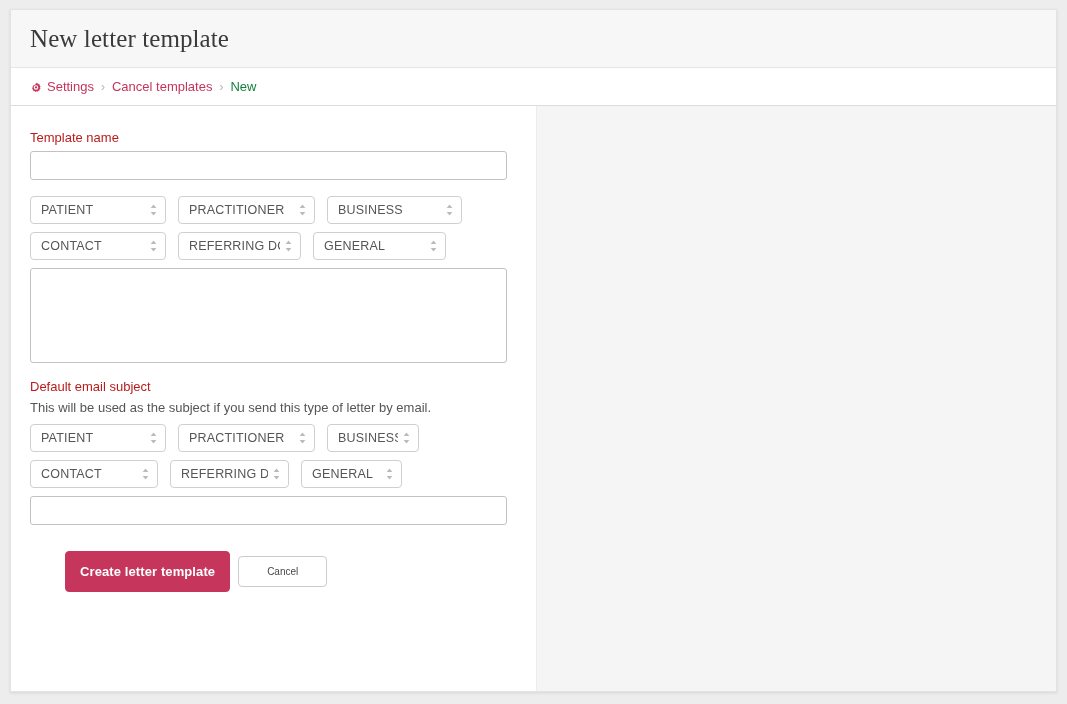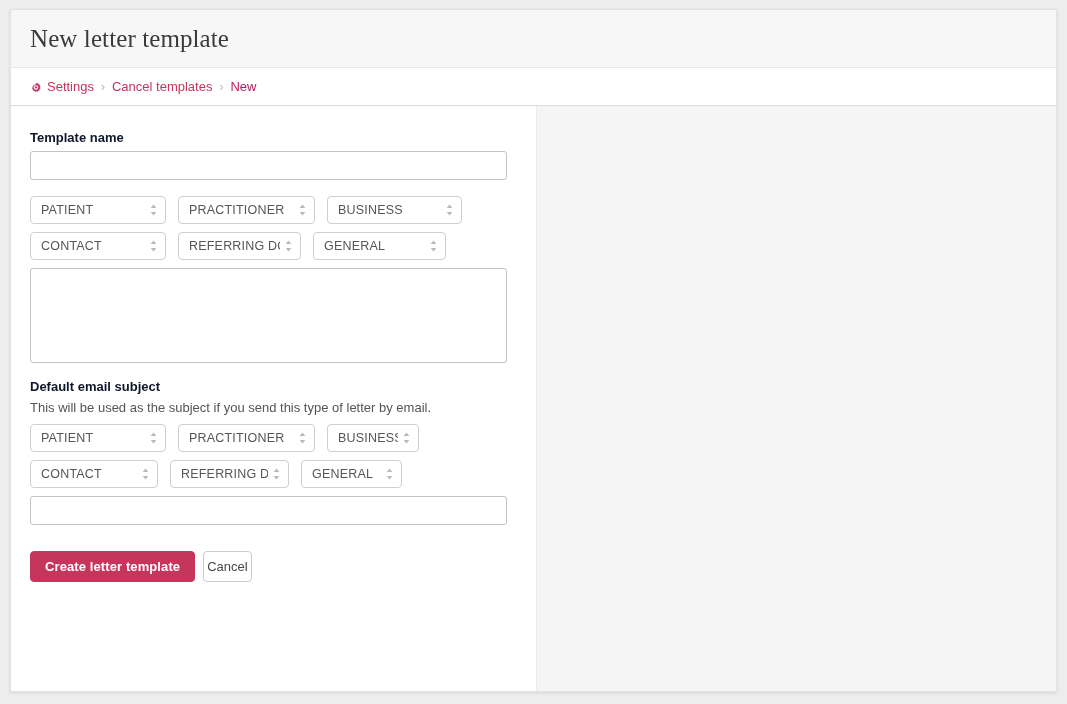--- a/index.html
+++ b/index.html
@@ -58,21 +58,21 @@
     padding: 0 17px 0 19px;
     font-size: 13px;
   }
   .crumb-link {
     color: #c6345d;
     text-decoration: none;
     cursor: pointer;
     white-space: nowrap;
   }
   .crumb-current {
-    color: #be185d;
+    color: #15803d;
     white-space: nowrap;
   }
   .crumb-sep {
     color: #b5b5b5;
     margin: 0 7px;
     font-size: 12px;
   }
   .gear-icon {
     display: inline-block;
     width: 12px;
@@ -94,22 +94,22 @@
     padding: 24px 0 0 19px;
   }
   .side-col {
     flex: 1;
     background: #f5f5f5;
     border-left: 1px solid #ececec;
   }
 
   
   .field-label {
-    color: #0f172a;
-    font-weight: bold;
+    color: #b91c1c;
+    font-weight: normal;
     font-size: 13px;
     line-height: 16px;
     margin-bottom: 5px;
   }
   .field-help {
     color: #555555;
     font-size: 13px;
     line-height: 16px;
     margin-bottom: 8px;
   }
@@ -206,32 +206,33 @@
   }
   .btn-primary {
     background: #c6365c;
     border: 1px solid #c6365c;
     border-radius: 4px;
     color: #ffffff;
     font-weight: bold;
     font-size: 13px;
     font-family: "Liberation Sans", sans-serif;
     padding: 0 14px;
-    height: 31px;
+    height: 41px;
     cursor: pointer;
     letter-spacing: 0.1px;
+    margin-left: 35px;
   }
   .btn-secondary {
     background: #ffffff;
     border: 1px solid #cccccc;
     border-radius: 4px;
     color: #474747;
-    font-size: 13px;
+    font-size: 10px;
     font-family: "Liberation Sans", sans-serif;
-    padding: 0 3px;
+    padding: 0 28px;
     height: 31px;
     cursor: pointer;
   }
 </style>
 </head>
 <body>
 
 <div class="page-card">
 
   <div class="card-header">

